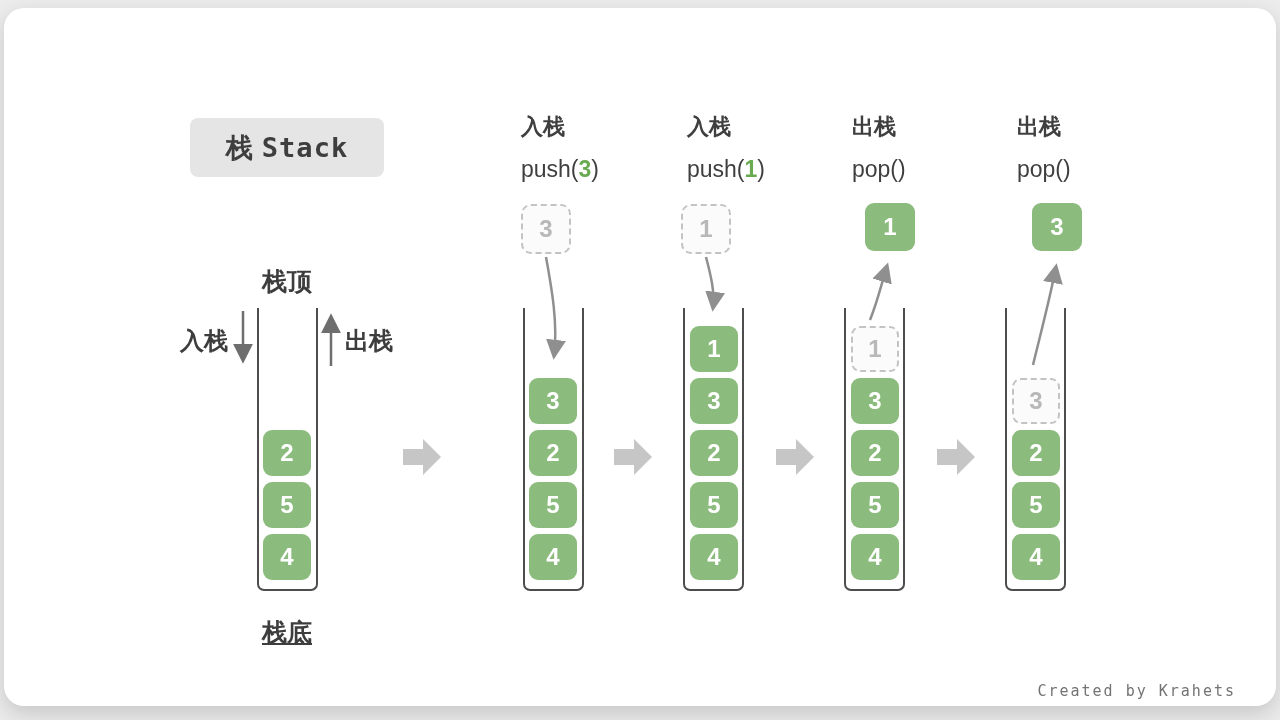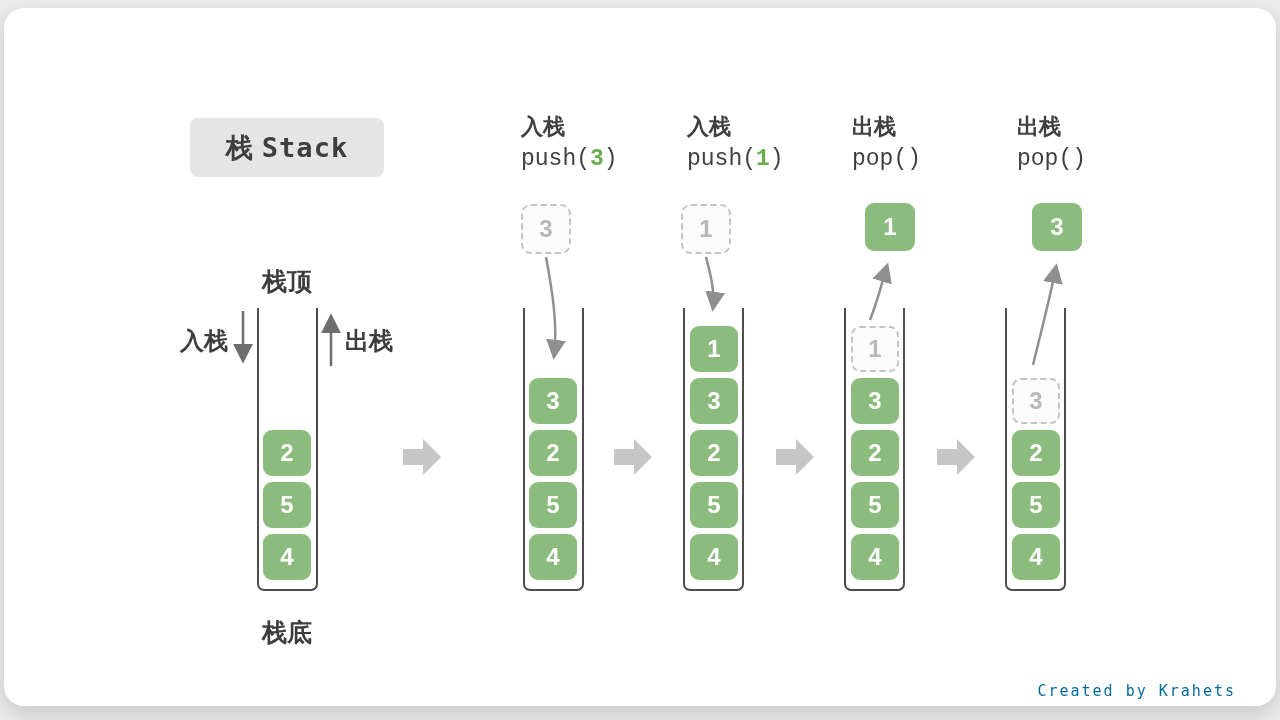--- a/index.html
+++ b/index.html
@@ -13,28 +13,28 @@
   
   .title-box { left:186px; top:110px; width:194px; height:59px; background:#e5e5e5;
                border-radius:8px; display:flex; align-items:center; justify-content:center;
                font-family:"DejaVu Sans Mono", monospace; font-size:27px; font-weight:700;
                color:#3e3e3e; letter-spacing:1px; }
   .title-box .en { margin-left:8px; }
 
   
   .lbl { font-size:25px; font-weight:700; color:#3d3d3d; }
   .lbl-top    { left:258px; top:257px; }
-  .lbl-bottom { left:258px; top:608px; }
+  .lbl-bottom { left:258px; top:608px;text-decoration:underline; }
   .lbl-push   { left:176px; top:317px; font-size:24px; }
   .lbl-pop    { left:341px; top:317px; font-size:24px; }
 
   
   .hdr { top:104px; color:#3f3f3f; }
   .hdr-zh   { font-size:22px; font-weight:600; line-height:30px; }
-  .hdr-code { margin-top:4px; font-family:Liberation Mono, monospace; font-size:23px; }
+  .hdr-code { margin-top:14px; font-family:Liberation Sans, sans-serif; font-size:23px; }
   .hdr-code .arg { color:#6aab52; font-weight:700; }
   .hx2 { left:517px; } .hx3 { left:683px; } .hx4 { left:848px; } .hx5 { left:1013px; }
 
   
   .container { top:300px; width:61px; height:283px; border-left:2px solid #4d4d4d;
                border-right:2px solid #4d4d4d; border-bottom:2px solid #4d4d4d;
                border-radius:0 0 7px 7px; background:#ffffff; }
   .cx1 { left:253px; } .cx2 { left:519px; } .cx3 { left:679px; }
   .cx4 { left:840px; } .cx5 { left:1001px; }
 
@@ -57,21 +57,21 @@
   .px2 { left:517px; } .px3 { left:677px; }
 
   
   .popped { width:50px; height:48px; background:#8bbb7d; border-radius:9px; color:#ffffff;
             font-size:24px; font-weight:700; text-align:center; line-height:48px; top:195px; }
   .qx4 { left:861px; } .qx5 { left:1028px; }
 
   .overlay { left:0; top:0; width:1280px; height:720px; pointer-events:none; }
 
   .footer { right:40px; top:674px; font-family:"DejaVu Sans Mono", monospace;
-            font-size:15px; color:#0369a1; letter-spacing:2px; }
+            font-size:15px; color:#737373; letter-spacing:2px; }
 </style>
 </head>
 <body>
 
 <div class="card">
 
   <div class="abs title-box">
     <span>栈</span>
     <span class="en">Stack</span>
   </div>

